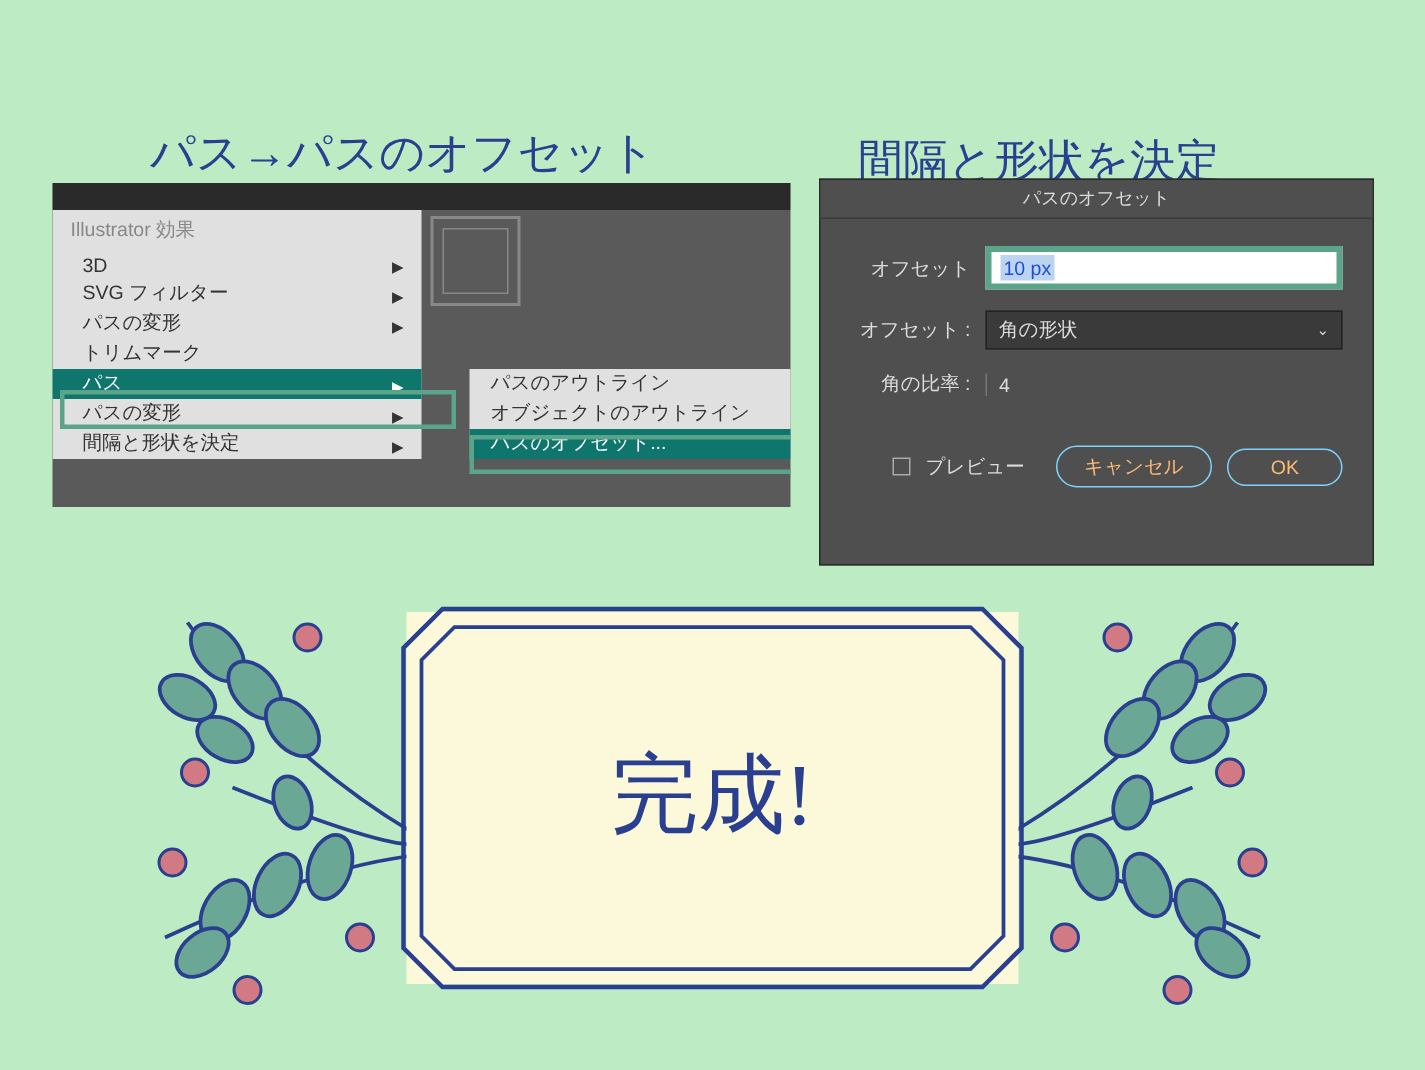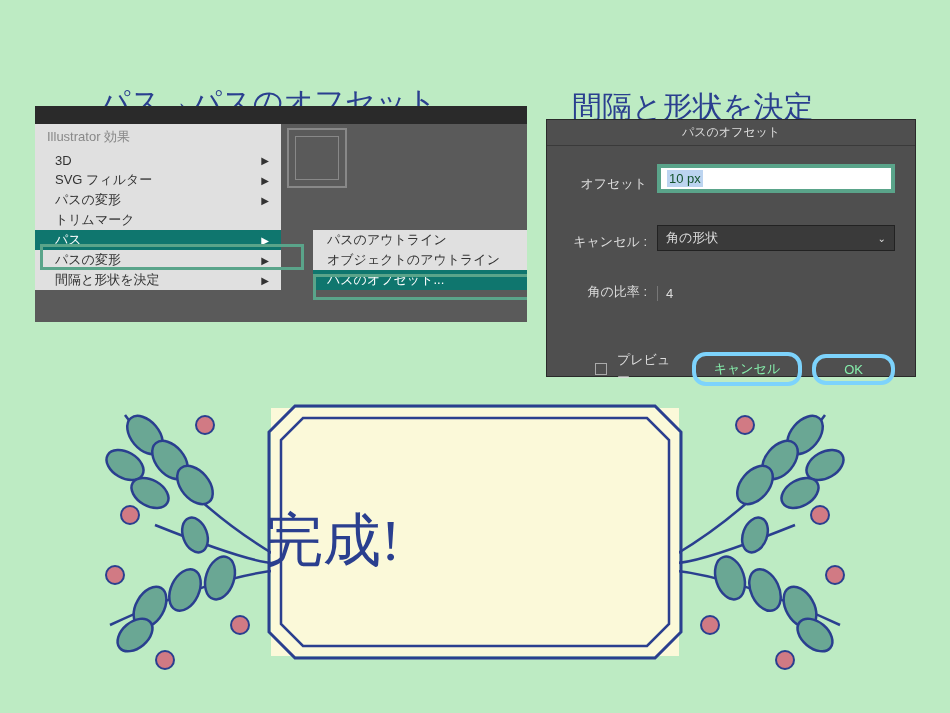--- a/index.html
+++ b/index.html
@@ -18,21 +18,21 @@
     font-size: 30px;
     color: #2a3f8f;
     font-weight: 400;
   }
   .heading-left { top: 68px; left: 100px; margin-top: 14px; }
   .heading-right { top: 68px; left: 572px; margin-top: 19px; }
 
   
   .menu-panel {
     position: absolute;
-    top: 106px;
+    top: 122px;
     left: 35px;
     width: 492px;
     height: 216px;
     background: #5a5a5a;
     overflow: hidden;
   }
   .menu-dark-top {
     position:absolute; top:0; left:0; right:0; height:18px;
     background:#2a2a2a;
   }
@@ -44,21 +44,21 @@
     color: #333;
     font-size: 13px;
   }
   .menu-label-header {
     padding: 4px 12px 4px 12px;
     color: #888;
     font-size: 13px;
   }
   .menu-item {
     display: flex;
-    align-items: center;
+    align-items: flex-end;
     justify-content: space-between;
     padding: 2px 12px 2px 20px;
     height: 20px;
   }
   .menu-item .arrow { font-size: 10px; color:#333; }
   .menu-item.highlight {
     background: #0f766e;
     color: #fff;
   }
   .menu-item.highlight .arrow { color:#fff; }
@@ -114,29 +114,29 @@
   }
   .dialog-title {
     text-align: center;
     padding: 4px 0;
     font-size: 12px;
     background: #4f4f4f;
     border-bottom: 1px solid #3a3a3a;
   }
   .dialog-body { padding: 18px 20px 10px 20px; }
   .dialog-row {
-    display:flex; align-items:flex-end;
-    margin-bottom: 32px;
+    display:flex; align-items:center;
+    margin-bottom: 14px;
     gap: 10px;
   }
   .dialog-row .lbl { width: 80px; text-align: right; font-size:13px; }
   .offset-input {
     flex: 1;
     background: #fff;
-    color: #14532d;
+    color: #1d4ed8;
     padding: 3px 6px;
     border: 4px solid #5aa48a;
     font-size: 13px;
   }
   .offset-input span{ background:#bcd4f0; padding:1px 2px; }
   .select-box {
     flex:1;
     background:#3a3a3a;
     border:1px solid #222;
     padding:3px 8px;
@@ -154,47 +154,48 @@
     display:flex;
     align-items:center;
     gap: 10px;
     padding: 8px 20px 14px 20px;
     margin-left: 28px;
   }
   .checkbox {
     width:12px; height:12px; border:1px solid #aaa; display:inline-block;
   }
   .dlg-btn {
-    border:4px solid #7dd3fc;
+    border:1px solid #7dd3fc;
     border-radius: 14px;
     padding: 4px 18px;
     font-size: 13px;
-    color:#86efac;
+    color:#fdba74;
     background:transparent;
   }
   .dlg-btn.ok { padding: 4px 28px; }
 
   
   .done-area {
     position:absolute;
     top: 380px;
     left: 0;
     width: 950px;
     height: 320px;
   }
   .frame-outer {
     position:absolute;
     top: 22px; left: 265px;
     width: 420px; height: 260px;
   }
   .frame-outer svg { position:absolute; top:0; left:0; }
   .done-text {
     position:absolute;
-    top: 100px; left: 0;
+    top: 89px; left: 0;
     width: 100%;
+    text-align:center;
     font-size: 58px;
     color: #2a3f8f;
     font-family: "Yu Mincho","Hiragino Mincho ProN",serif;
   }
 
   
   .branch { position:absolute; }
   .branch svg { display:block; }
 </style>
 </head>
@@ -255,21 +256,21 @@
 </div>
 
 <div class="dialog">
   <div class="dialog-title">パスのオフセット</div>
   <div class="dialog-body">
     <div class="dialog-row">
       <div class="lbl">オフセット</div>
       <div class="offset-input"><span>10 px</span></div>
     </div>
     <div class="dialog-row">
-      <div class="lbl">キャンセル :</div>
+      <div class="lbl">オフセット :</div>
       <div class="select-box">
         <span>角の形状</span>
         <span class="chev">⌄</span>
       </div>
     </div>
     <div class="dialog-row">
       <div class="lbl">角の比率 :</div>
       <div class="ratio-val">4</div>
     </div>
   </div>

